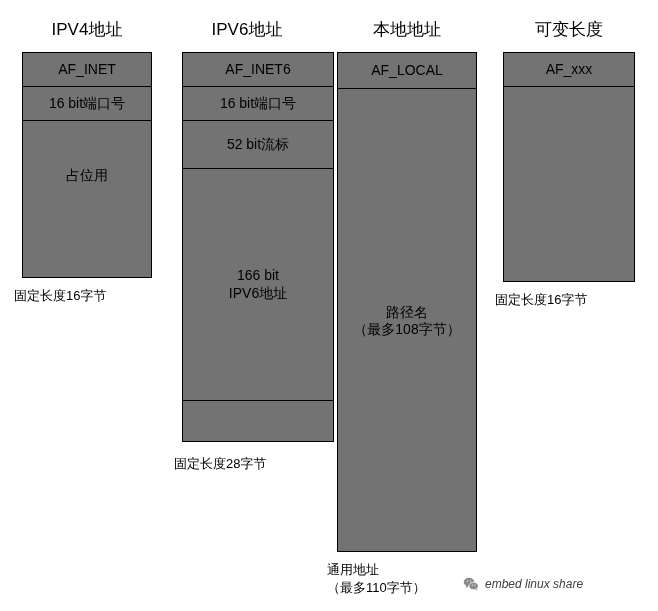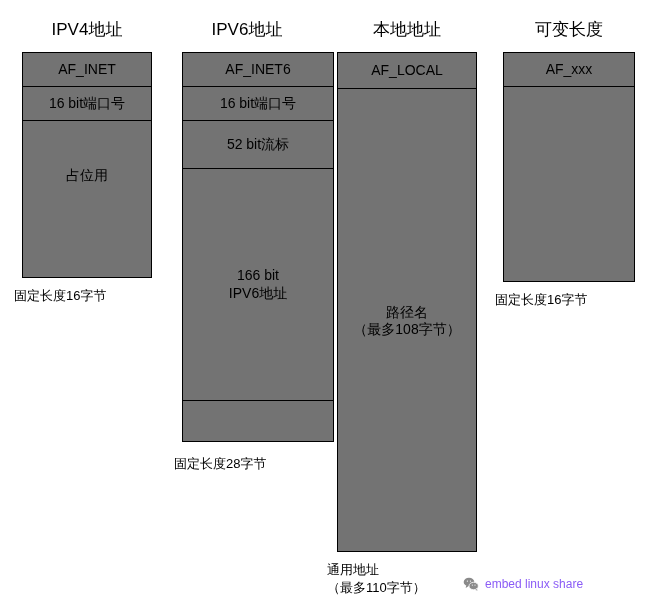--- a/index.html
+++ b/index.html
@@ -96,22 +96,23 @@
   #col4 .footnote { position: absolute; top: 291px; left: -8px; width: 148px; }
 
   
   .watermark {
     position: absolute;
     left: 463px;
     top: 576px;
     display: flex;
     align-items: center;
     gap: 6px;
-    color: #8b5cf6;
+    color: #404040;
     font-size: 12px;
+    font-style: italic;
   }
   .wechat-icon {
     width: 16px;
     height: 16px;
     display: block;
   }
 </style>
 </head>
 <body>
 

